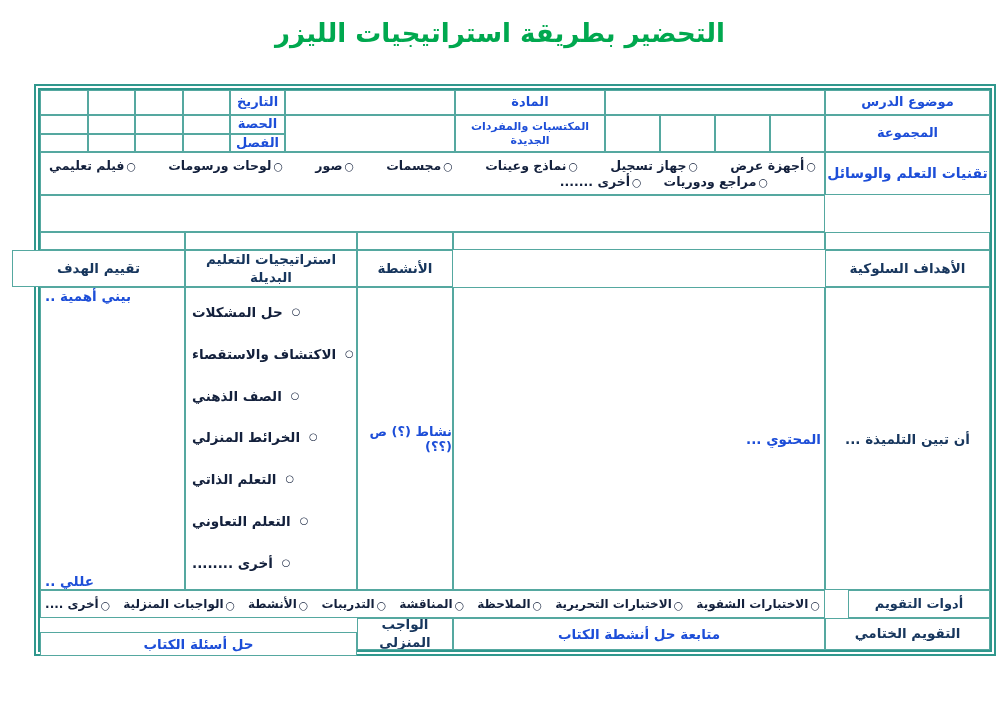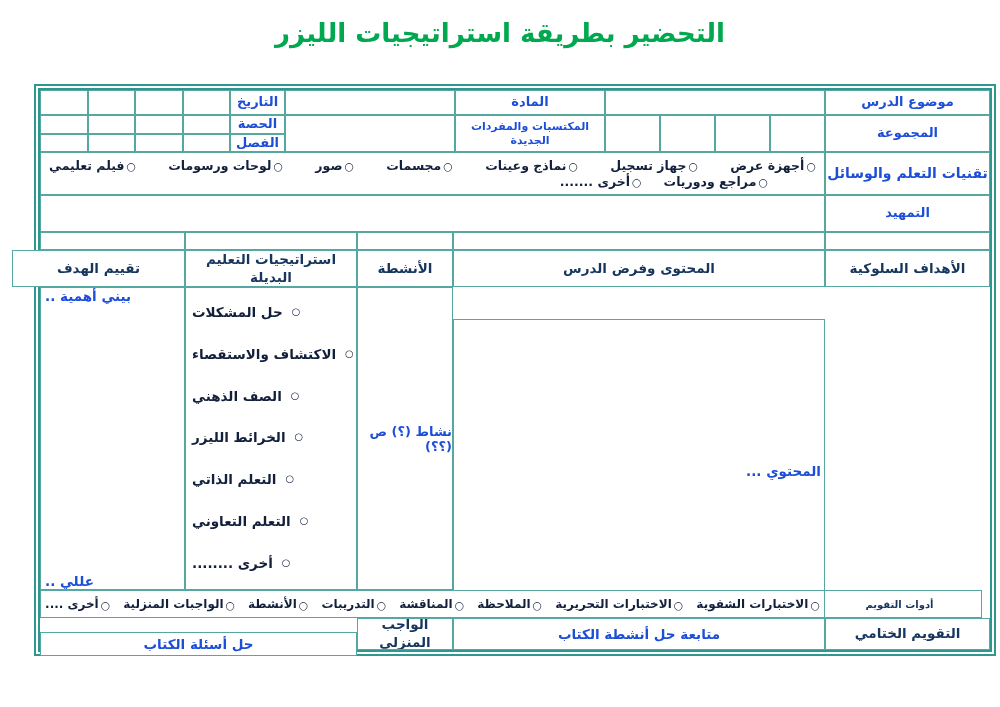--- a/index.html
+++ b/index.html
@@ -32,21 +32,21 @@
   .chk-row.indent{justify-content:flex-start;padding-right:52px;gap:22px;margin-top:1px;}
   .chk-item{display:inline-flex;align-items:center;gap:2px;font-size:12.5px;color:#13203c;white-space:nowrap;}
   .chk-item .circ{font-size:11px;line-height:1;transform:translateY(1px);color:#13203c;}
   
   .strat-list{flex-direction:column;align-items:flex-end;justify-content:space-between;padding:16px 24px 18px 6px;}
   .strat-item{display:inline-flex;align-items:center;gap:9px;font-size:13.5px;color:#13203c;white-space:nowrap;}
   .strat-item .circ{font-size:10px;line-height:1;color:#13203c;}
   
   .assess-cell .chk-item{font-size:12px;}
   
-  .content-anchor-right{justify-content:flex-start;padding-right:3px;margin-top:32px;}
+  .content-anchor-right{justify-content:flex-start;padding-right:3px;}
   .two-line{flex-direction:column;align-items:flex-end;justify-content:space-between;padding-left:4px;padding-right:19px;gap:2px;}
   .fs14{font-size:13.5px;}
 </style>
 </head>
 <body>
 
 <div class="page-title red" style="color:#00a84f">التحضير بطريقة استراتيجيات الليزر</div>
 
 <div class="sheet">
 
@@ -115,73 +115,72 @@
           <span class="circ">○</span>
           <span>مراجع ودوريات</span>
         </span>
         <span class="chk-item">
           <span class="circ">○</span>
           <span>أخرى .......</span>
         </span>
       </div>
   </div>
 
-  <div class="cell lbl red" style="right:0;top:105px;width:165px;height:37px">التمهيد</div>
   <div class="cell" style="right:165px;top:105px;width:785px;height:37px"></div>
 
   <div class="cell" style="right:0;top:142px;width:165px;height:18px"></div>
   <div class="cell" style="right:165px;top:142px;width:372px;height:18px"></div>
   <div class="cell" style="right:537px;top:142px;width:96px;height:18px"></div>
   <div class="cell" style="right:633px;top:142px;width:172px;height:18px"></div>
   <div class="cell" style="right:805px;top:142px;width:145px;height:18px"></div>
 
   <div class="cell hdr navy" style="right:0;top:160px;width:165px;height:37px">الأهداف السلوكية</div>
-  <div class="cell hdr navy" style="right:165px;top:160px;width:372px;height:37px">المحتوى وفرض الدرس</div>
   <div class="cell hdr navy" style="right:537px;top:160px;width:96px;height:37px">الأنشطة</div>
   <div class="cell hdr navy" style="right:633px;top:160px;width:172px;height:37px;padding:0 8px">استراتيجيات التعليم البديلة</div>
   <div class="cell hdr navy" style="right:805px;top:160px;width:173px;height:37px">تقييم الهدف</div>
 
+  <div class="cell fs14 navy" style="right:0;top:197px;width:165px;height:303px">أن تبين التلميذة ...</div>
   <div class="cell fs14 red content-anchor-right" style="right:165px;top:197px;width:372px;height:303px">المحتوي ...</div>
   <div class="cell fs14 red" style="right:537px;top:197px;width:96px;height:303px;font-size:13px">نشاط (؟) ص (؟؟)</div>
   <div class="cell strat-list" style="right:633px;top:197px;width:172px;height:303px">
       <span class="strat-item">
         <span class="circ">○</span>
         <span>حل المشكلات</span>
       </span>
       <span class="strat-item">
         <span class="circ">○</span>
         <span>الاكتشاف والاستقصاء</span>
       </span>
       <span class="strat-item">
         <span class="circ">○</span>
         <span>الصف الذهني</span>
       </span>
       <span class="strat-item">
         <span class="circ">○</span>
-        <span>الخرائط الليزر</span>
+        <span>الخرائط المنزلي</span>
       </span>
       <span class="strat-item">
         <span class="circ">○</span>
         <span>التعلم الذاتي</span>
       </span>
       <span class="strat-item">
         <span class="circ">○</span>
         <span>التعلم التعاوني</span>
       </span>
       <span class="strat-item">
         <span class="circ">○</span>
         <span>أخرى ........</span>
       </span>
     </div>
   <div class="cell fs14 red two-line" style="right:805px;top:197px;width:145px;height:303px">
     <span>بيني أهمية ..</span>
     <span>عللي ..</span>
   </div>
 
-  <div class="cell hdr navy" style="right:8px;top:500px;width:165px;height:28px;font-size:10px">أدوات التقويم</div>
+  <div class="cell hdr navy" style="right:0;top:500px;width:142px;height:28px;font-size:13px">أدوات التقويم</div>
   <div class="cell assess-cell" style="right:165px;top:500px;width:785px;height:28px">
     <div class="chk-row spread" style="width:100%">
         <span class="chk-item">
           <span class="circ">○</span>
           <span>الاختبارات الشفوية</span>
         </span>
         <span class="chk-item">
           <span class="circ">○</span>
           <span>الاختبارات التحريرية</span>
         </span>

